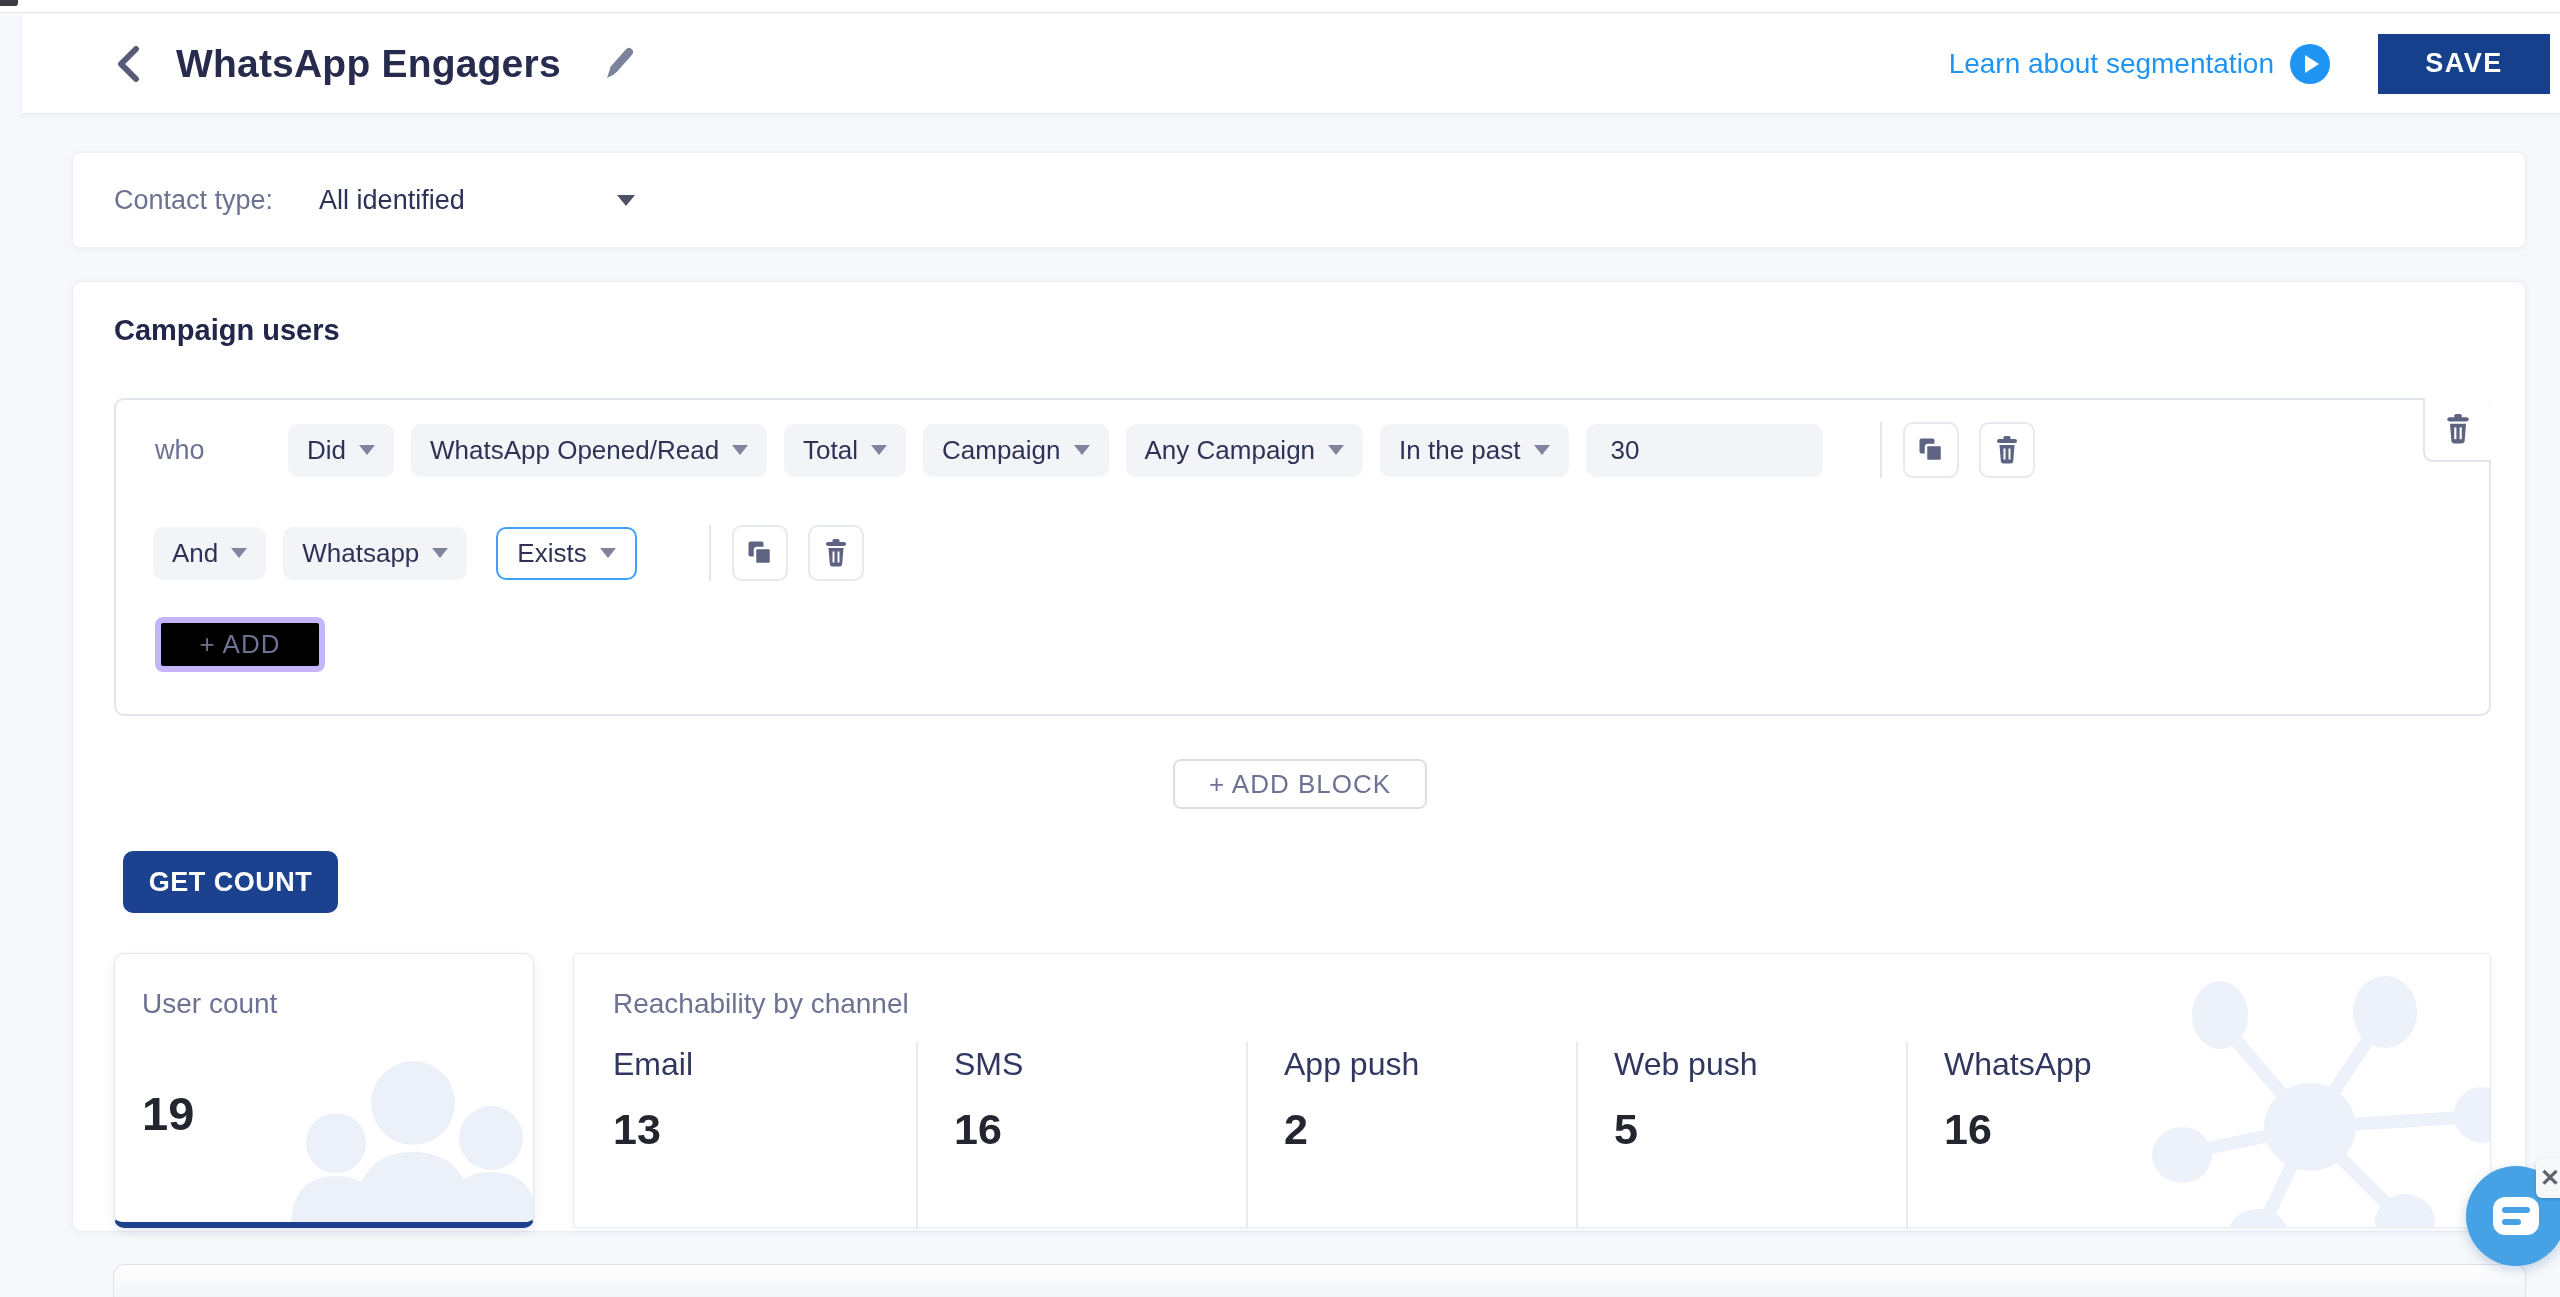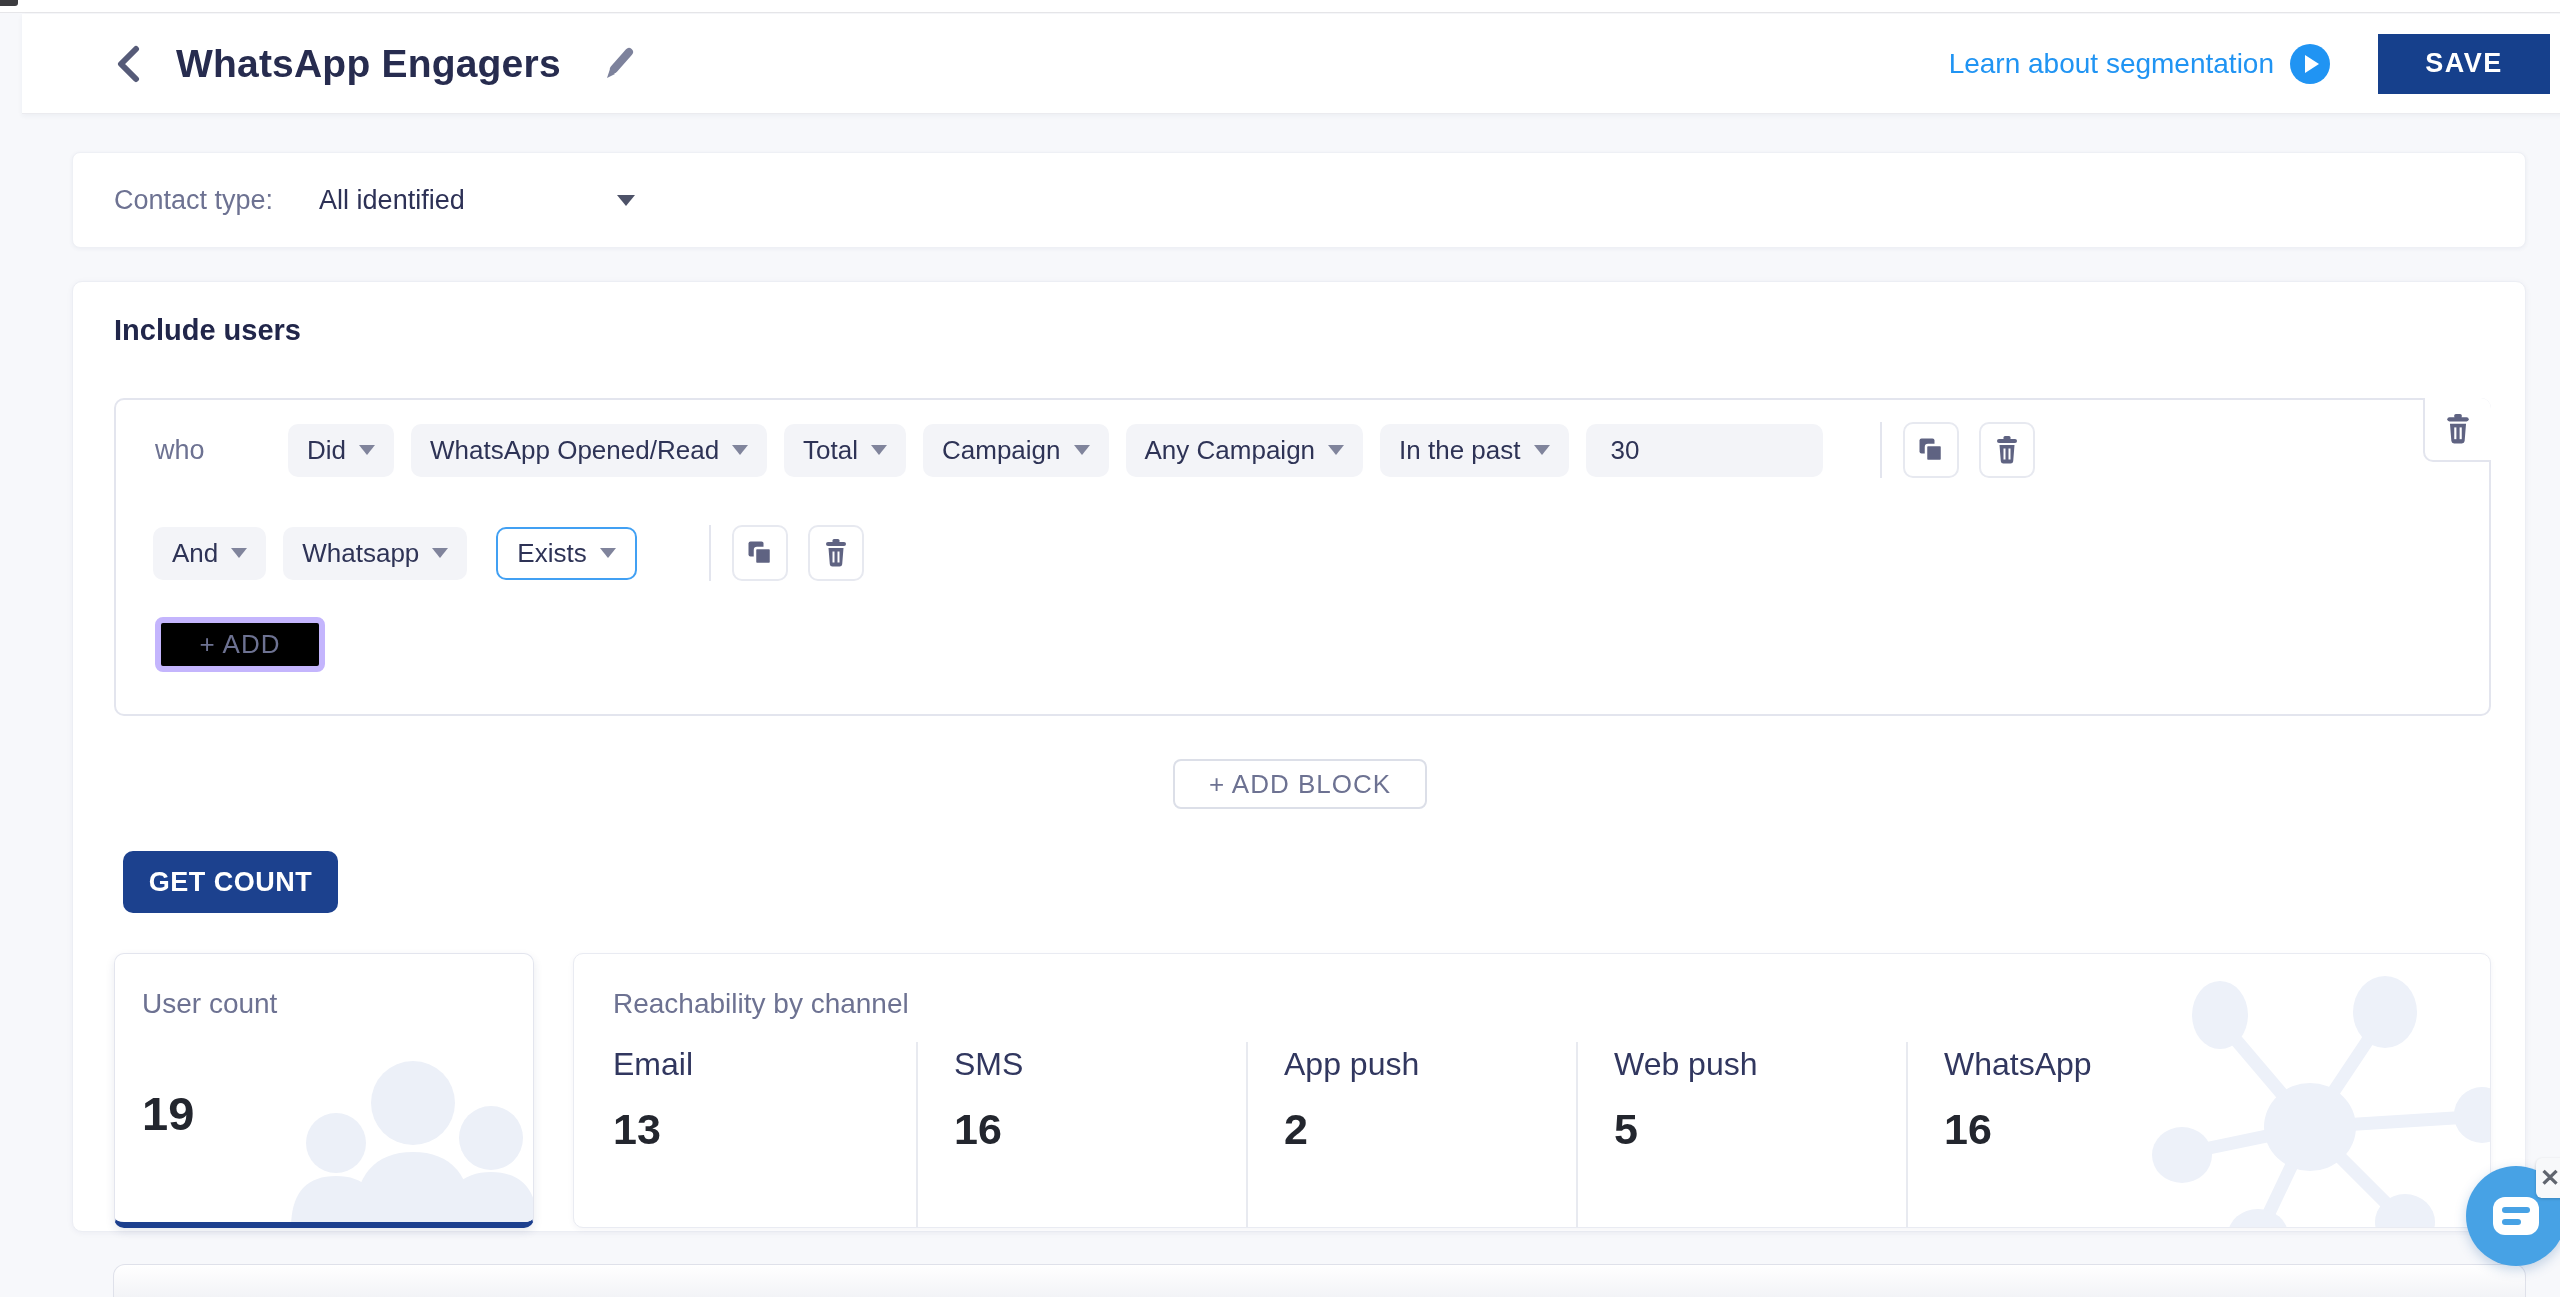--- a/index.html
+++ b/index.html
@@ -90,21 +90,21 @@
 
   
   .stat-title{ font-size:28px; color:#6d7292; }
   .user-card{ position:absolute; left:41px; top:671px; width:420px; height:275px;
     background:#ffffff; border:1px solid #e3e5ee; border-bottom:6px solid #1c3f8e; border-radius:10px;
     box-shadow:0 4px 10px rgba(34,48,101,.10); padding:34px 0 0 27px; overflow:hidden; }
   .user-count-num{ font-size:47px; font-weight:bold; color:#23262e; margin-top:66px; position:relative; z-index:1; }
   .people-deco{ position:absolute; right:-8px; bottom:-6px; z-index:0; }
 
   .reach-card{ position:absolute; left:500px; top:671px; width:1918px; height:275px;
-    background:#ffffff; border:1px solid #e9ebf2; border-radius:10px;
+    background:#ffffff; border:1px solid #e9ebf2; border-radius:4px;
     box-shadow:0 2px 6px rgba(34,48,101,.05); padding:34px 0 0 39px; overflow:hidden; }
   .net-deco{ position:absolute; right:0; bottom:-10px; z-index:0; }
   .channels{ display:flex; margin-top:26px; position:relative; z-index:1; }
   .channel{ width:330px; position:relative; padding-left:38px; }
   .channel:first-child{ width:303px; padding-left:0; }
   .channel:last-child{ width:auto; }
   .channel .vdiv{ position:absolute; left:0; top:-4px; width:2px; height:200px; background:#e8eaf0; }
   .ch-label{ font-size:32px; color:#31375f; }
   .ch-value{ font-size:43px; font-weight:bold; color:#23262e; margin-top:22px; }
 
@@ -152,21 +152,21 @@
   </div>
 </div>
 
 <div class="contact-card">
   <span class="contact-label">Contact type:</span>
   <span class="contact-value">All identified</span>
   <span class="caret contact-caret" style="border-top-color:#4d5268;"></span>
 </div>
 
 <div class="main-card">
-  <div class="include-title">Include users</div>
+  <div class="include-title">Campaign users</div>
 
   <div class="filter-box">
     <div class="corner-del">
       <svg width="26" height="30" viewBox="0 0 24 28">
         <rect x="8.5" y="0" width="7" height="4" rx="1.5" fill="#5f6382"></rect>
         <rect x="2" y="3" width="20" height="4" rx="2" fill="#5f6382"></rect>
         <path d="M4.5 9 h15 l-1.3 16.2 a2.6 2.6 0 0 1 -2.6 2.3 h-7.2 a2.6 2.6 0 0 1 -2.6 -2.3 Z" fill="#5f6382"></path>
         <line x1="9.5" y1="12.5" x2="9.5" y2="23.5" stroke="#ffffff" stroke-width="2"></line>
         <line x1="14.5" y1="12.5" x2="14.5" y2="23.5" stroke="#ffffff" stroke-width="2"></line>
       </svg>

